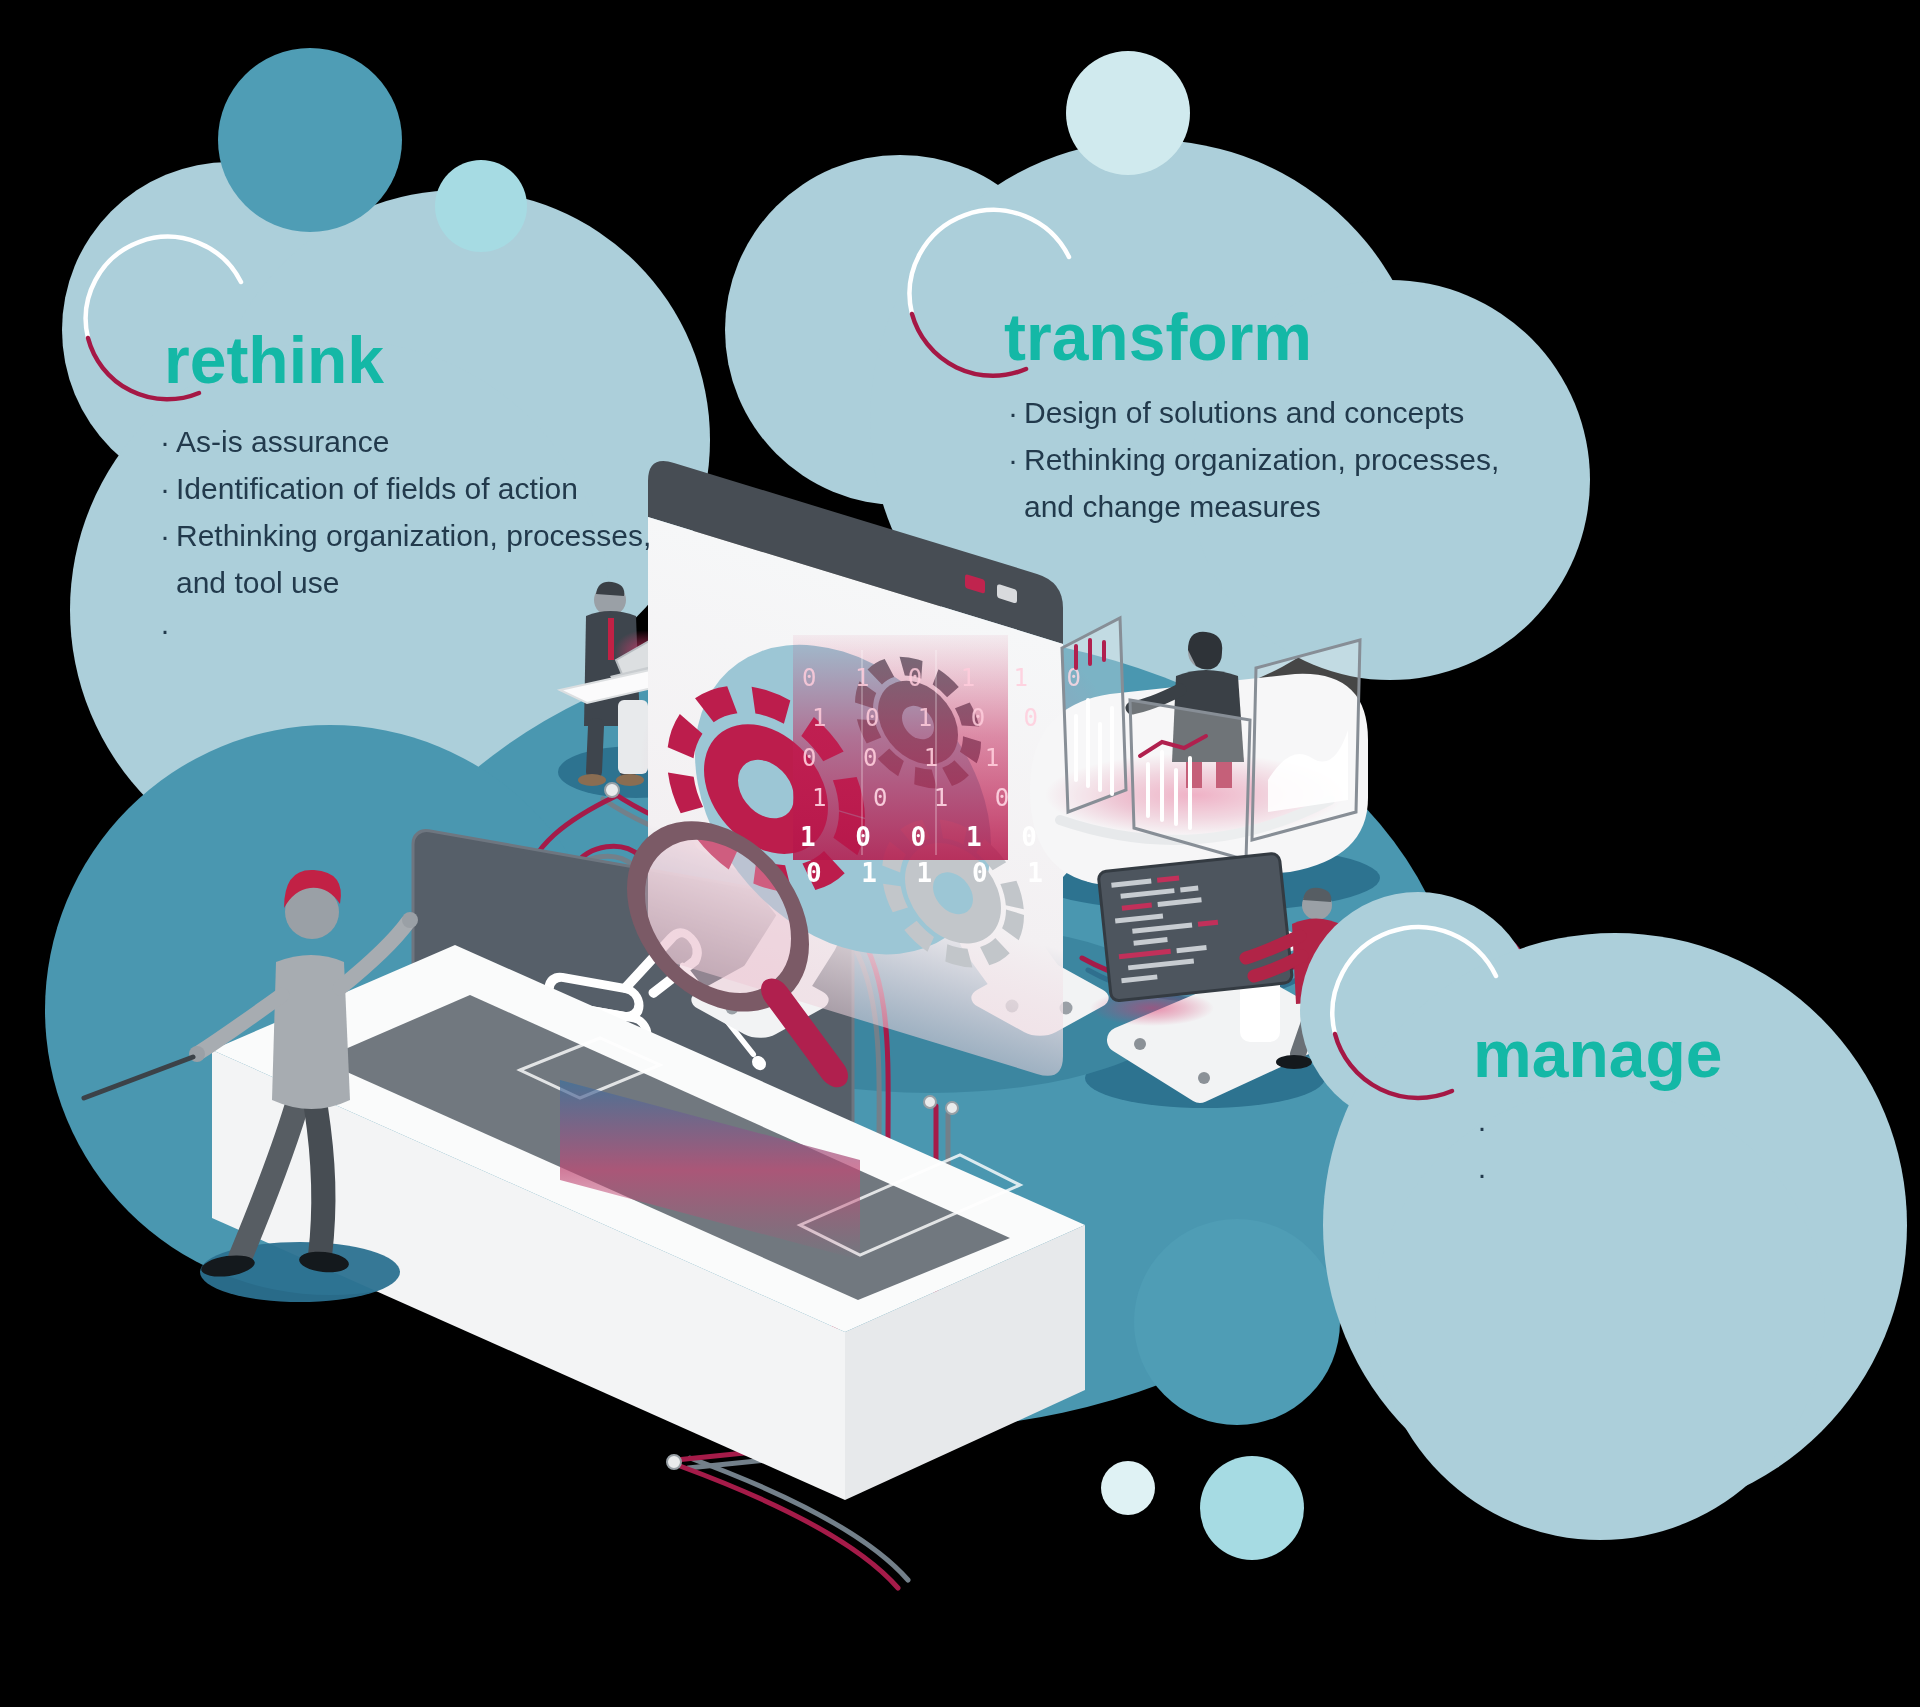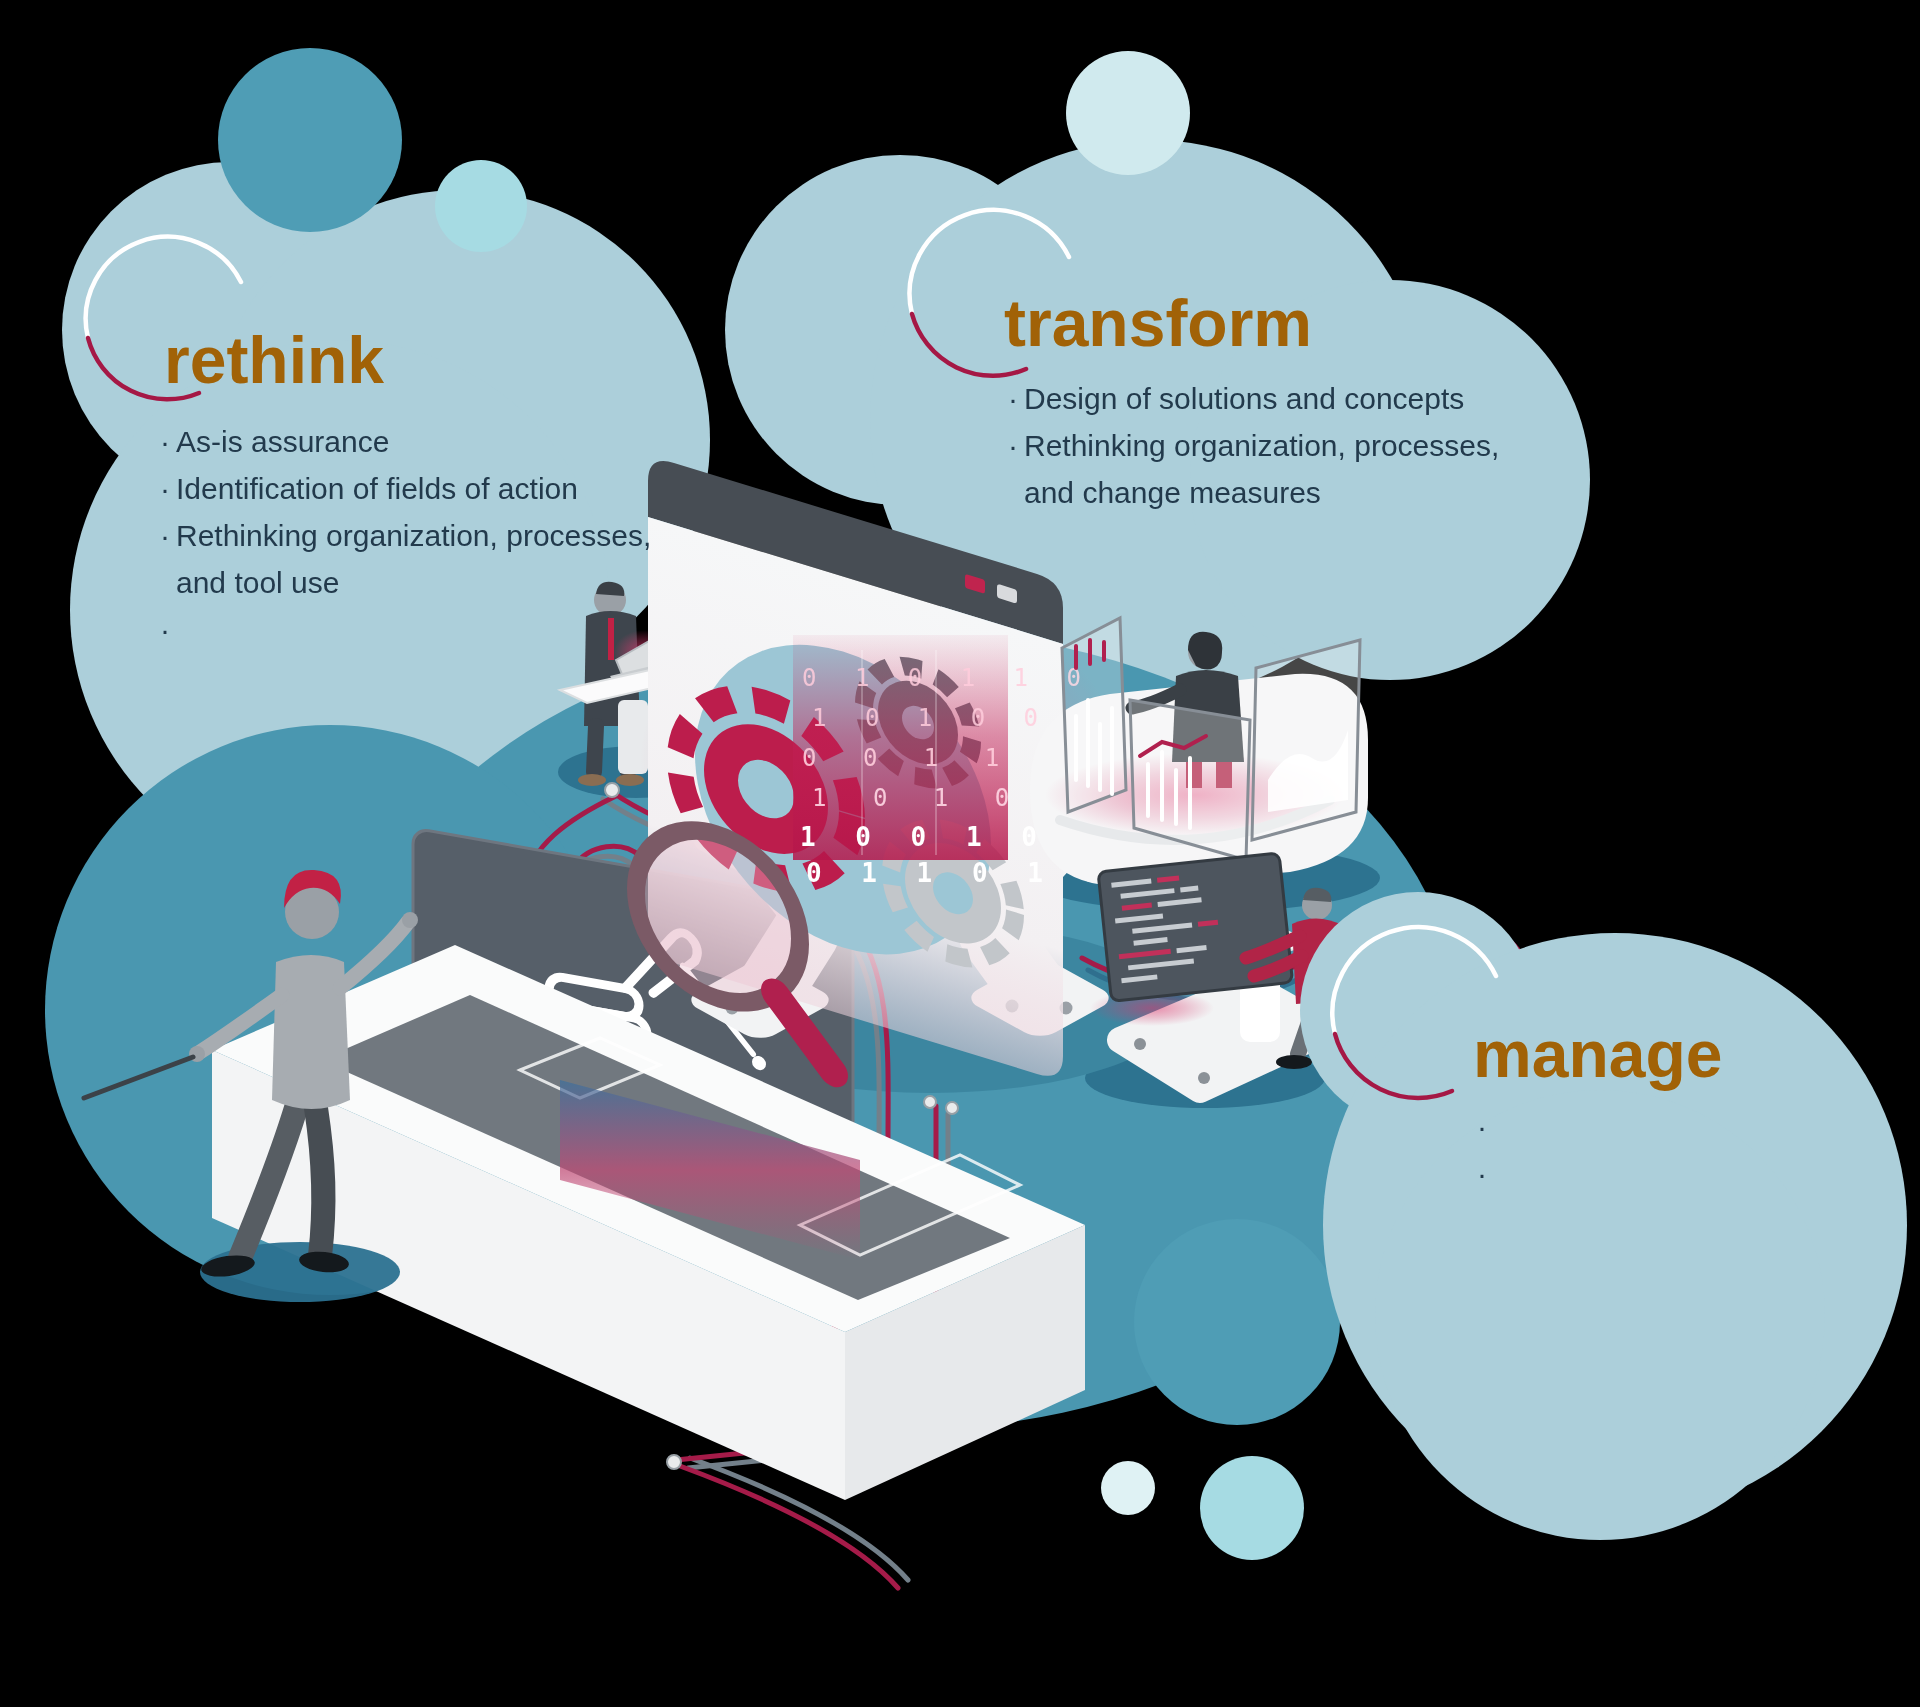--- a/index.html
+++ b/index.html
@@ -1,28 +1,28 @@
 <!DOCTYPE html>
 <html><head>
 <meta charset="utf-8">
 <style>
   html,body{margin:0;padding:0;background:#000;}
   .stage{position:relative;width:1920px;height:1707px;background:#000;overflow:hidden;
          font-family:"Liberation Sans",sans-serif;}
   .art{position:absolute;left:0;top:0;width:1920px;height:1707px;}
   .bubble{position:absolute;z-index:5;}
-  .bubble h2{margin:0;font-size:66px;line-height:72px;font-weight:700;color:#a16207;letter-spacing:0;}
+  .bubble h2{margin:0;font-size:66px;line-height:72px;font-weight:700;color:#14b8a6;letter-spacing:0;}
   .bubble ul{list-style:none;margin:0;padding:0;font-size:30px;line-height:47px;color:#223a4c;font-weight:400;}
   .bubble li{display:flex;margin:0;}
   .bubble li .b{width:16px;flex:0 0 16px;}
   .bubble li .t{white-space:pre-line;}
   .bubble-rethink{left:158px;top:324px;width:560px;}
   .bubble-rethink h2{margin-left:6px;}
   .bubble-rethink ul{margin-top:22px;margin-left:2px;}
-  .bubble-transform{left:1002px;top:287px;width:560px;}
+  .bubble-transform{left:1002px;top:301px;width:560px;}
   .bubble-transform h2{margin-left:2px;}
   .bubble-transform ul{margin-top:16px;margin-left:6px;}
   .bubble-manage{left:1463px;top:1018px;width:500px;}
   .bubble-manage h2{margin-left:10px;}
   .bubble-manage ul{margin-top:13px;margin-left:14px;}
 </style>
 </head>
 <body>
 
 <div class="stage">

